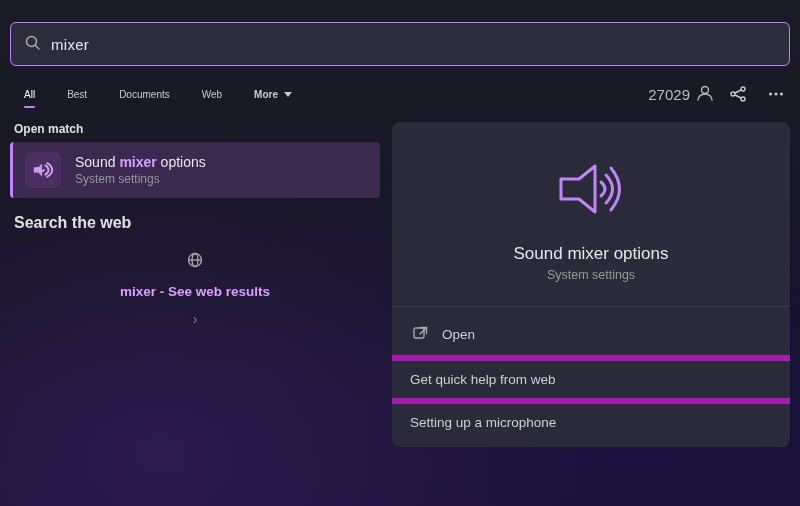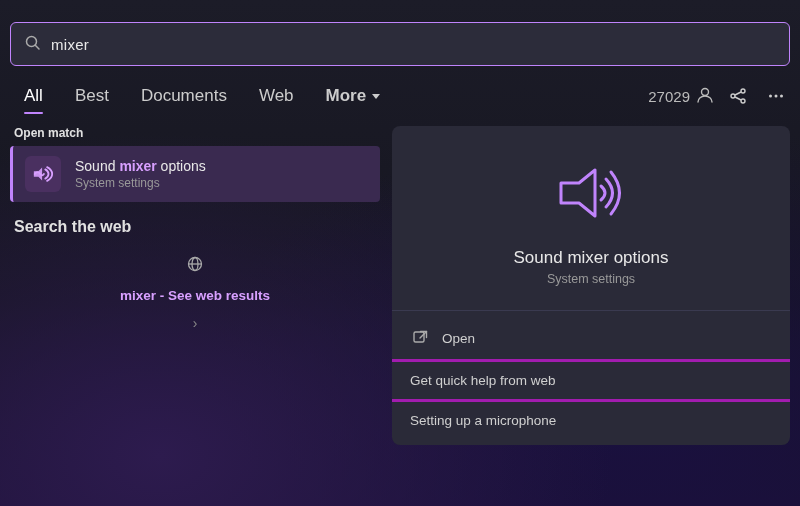--- a/index.html
+++ b/index.html
@@ -69,21 +69,21 @@
     }
 
     .tabs-left {
       display: flex;
       align-items: center;
       gap: 4px;
     }
 
     .tab {
       padding: 6px 14px;
-      font-size: 17px;
+      font-size: 10px;
       color: #ccc;
       cursor: pointer;
       border-radius: 4px;
       position: relative;
     }
 
     .tab.active {
       color: #fff;
     }
 
@@ -277,21 +277,21 @@
     .right-actions {
       padding: 6px 0;
     }
 
     .action-item {
       display: flex;
       align-items: center;
       gap: 12px;
       padding: 11px 18px;
       cursor: pointer;
-      border-bottom: 3px solid #a21caf;
+      border-bottom: 6px solid #a21caf;
       font-size: 13.5px;
       color: #d0d0d0;
     }
 
     .action-item:last-child {
       border-bottom: none;
     }
 
     .action-icon {
       width: 20px;

